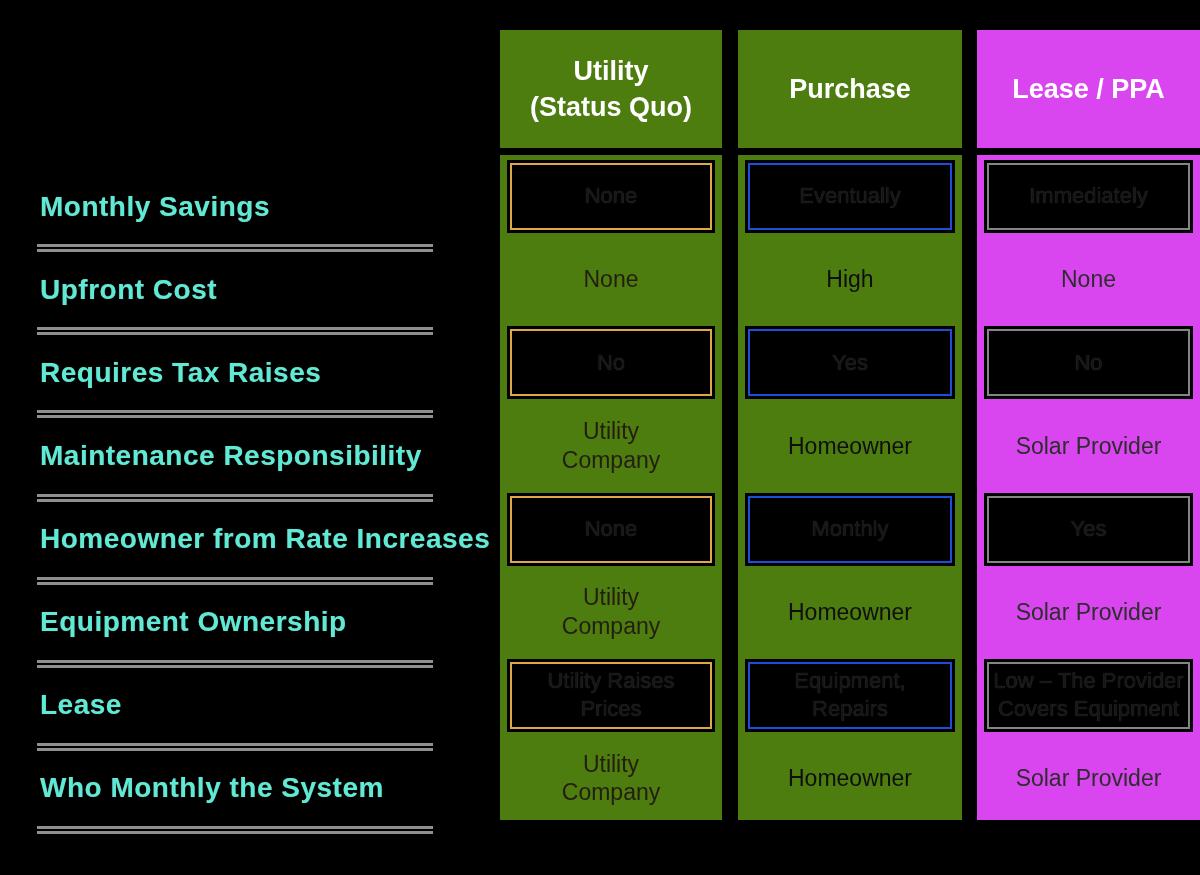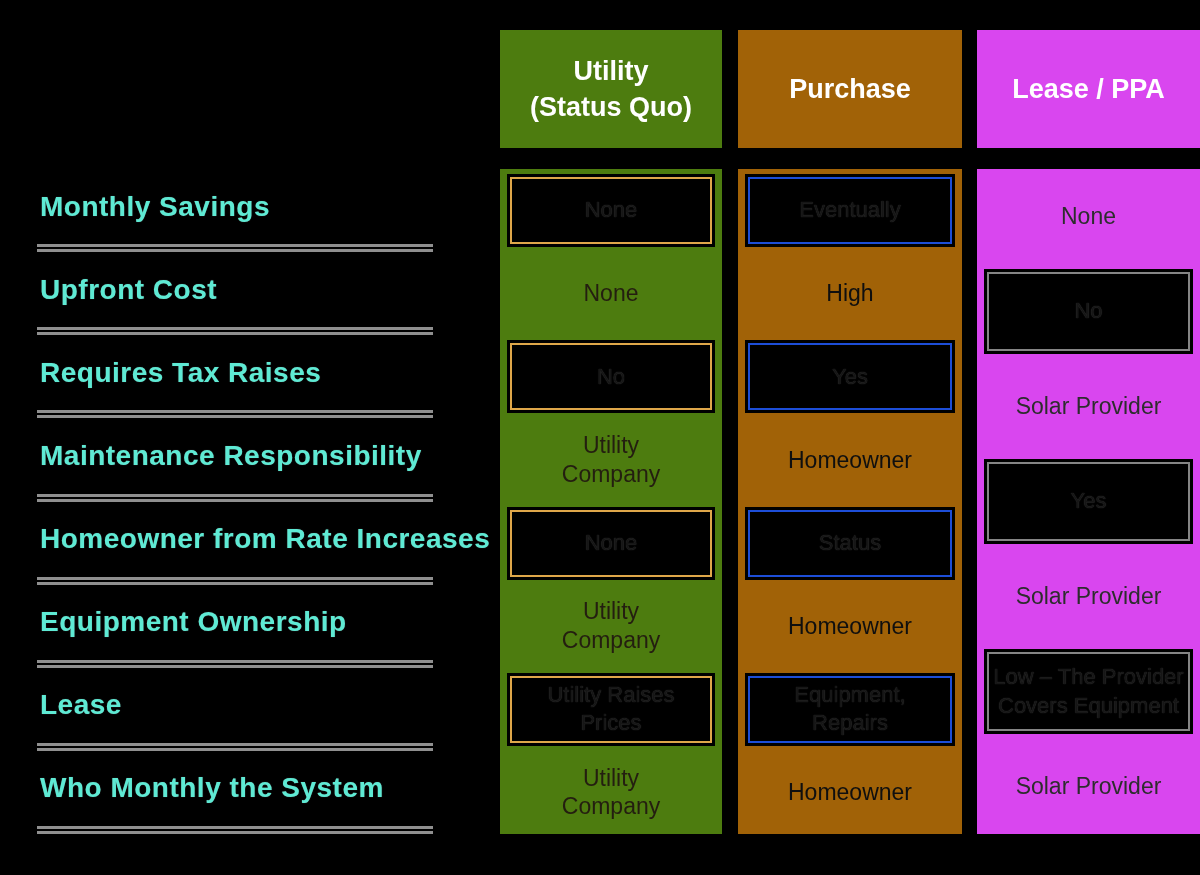--- a/index.html
+++ b/index.html
@@ -27,24 +27,24 @@
   .col{position:absolute;top:30px;}
   .col-utility{left:500px;width:222px;}
   .col-purchase{left:738px;width:224px;}
   .col-lease{left:977px;width:223px;}
   .col-header{
     height:118px;display:flex;align-items:center;justify-content:center;
     color:#ffffff;font-weight:bold;font-size:27px;line-height:1.35;
     text-align:center;white-space:pre-line;
   }
   .col-utility .col-header,.col-utility .col-body{background:#4d7c0f;}
-  .col-purchase .col-header,.col-purchase .col-body{background:#a16207;}
+  .col-purchase .col-header,.col-purchase .col-body{background:#4d7c0f;}
   .col-lease .col-header,.col-lease .col-body{background:#d946ef;}
   .col-body{
-    margin-top:21px;height:665px;display:flex;flex-direction:column;
+    margin-top:7px;height:665px;display:flex;flex-direction:column;
   }
   .cell{
     flex:1;position:relative;display:flex;align-items:center;justify-content:center;
     text-align:center;font-size:23px;line-height:1.25;white-space:pre-line;
   }
   .col-utility .cell.flat{color:#241e10;}
   .col-purchase .cell.flat{color:#0f0f0f;}
   .col-lease .cell.flat{color:#2d2d2d;}
   .cellbox{
     position:absolute;left:10px;right:10px;top:8px;bottom:8px;
@@ -144,37 +144,42 @@
     </div>
     <div class="cell flat">High</div>
     <div class="cell boxed">
       <div class="cellbox">
         <span class="boxed-text">Yes</span>
       </div>
     </div>
     <div class="cell flat">Homeowner</div>
     <div class="cell boxed">
       <div class="cellbox">
-        <span class="boxed-text">Status</span>
+        <span class="boxed-text">Monthly</span>
       </div>
     </div>
     <div class="cell flat">Homeowner</div>
     <div class="cell boxed">
       <div class="cellbox">
         <span class="boxed-text">Equipment,
 Repairs</span>
       </div>
     </div>
     <div class="cell flat">Homeowner</div>
   </div>
 </div>
 
 <div class="col col-lease">
   <div class="col-header">Lease / PPA</div>
   <div class="col-body">
+    <div class="cell boxed">
+      <div class="cellbox">
+        <span class="boxed-text">Immediately</span>
+      </div>
+    </div>
     <div class="cell flat">None</div>
     <div class="cell boxed">
       <div class="cellbox">
         <span class="boxed-text">No</span>
       </div>
     </div>
     <div class="cell flat">Solar Provider</div>
     <div class="cell boxed">
       <div class="cellbox">
         <span class="boxed-text">Yes</span>

